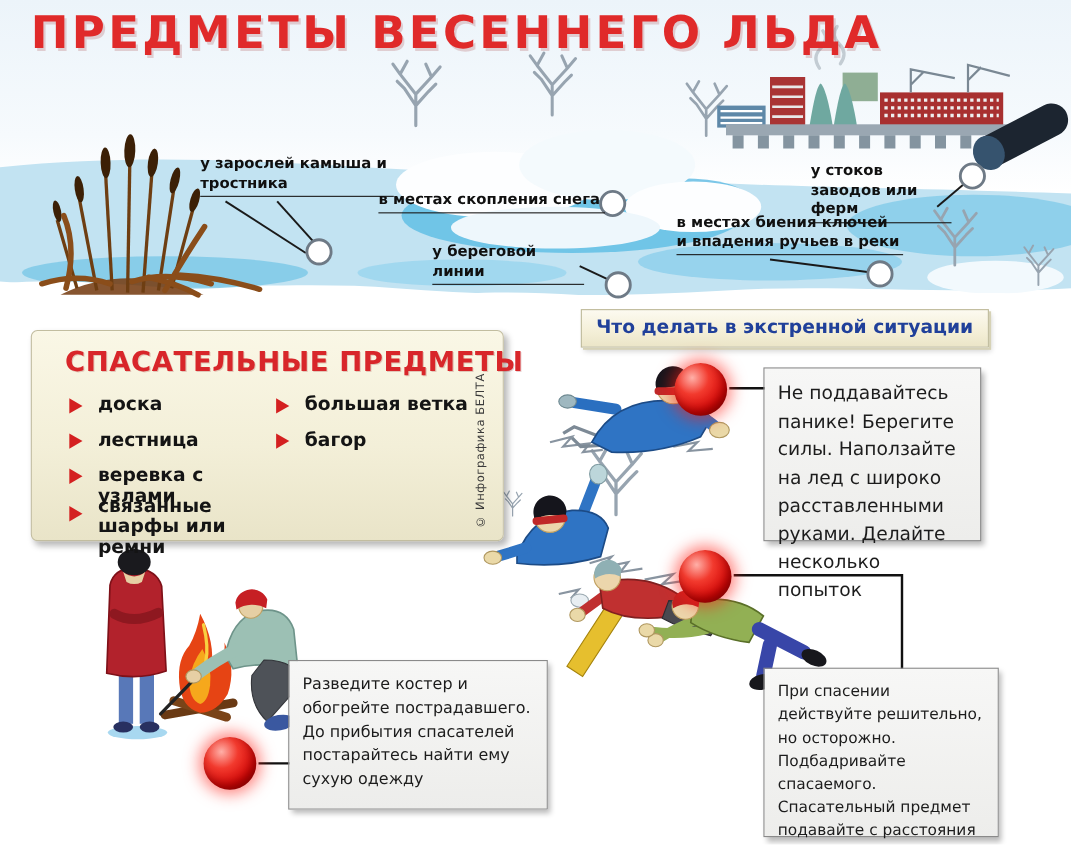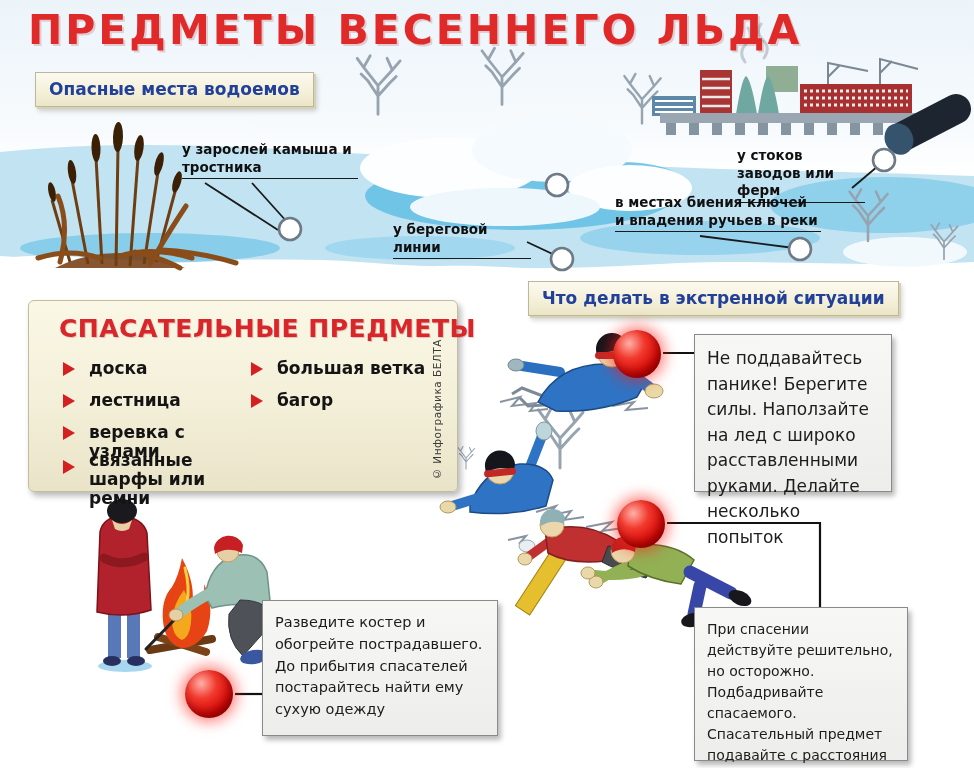--- a/index.html
+++ b/index.html
@@ -263,24 +263,24 @@
       <circle cx="290" cy="229" r="11"></circle>
       <circle cx="557" cy="185" r="11"></circle>
       <circle cx="562" cy="259" r="11"></circle>
       <circle cx="884" cy="160" r="11"></circle>
       <circle cx="800" cy="249" r="11"></circle>
     </g>
   </svg>
 
   <div class="abs main-title">ПРЕДМЕТЫ ВЕСЕННЕГО ЛЬДА</div>
 
-  <div class="abs plate" style="left:35px;top:72px;">Опасные места водоемов</div>
   <div class="abs plate" style="left:528px;top:281px;">Что делать в экстренной ситуации</div>
 
   <div class="abs wlabel" style="left:182px;top:141px;width:176px;">у зарослей камыша и тростника</div>
+  <div class="abs wlabel" style="left:344px;top:173px;width:206px;">в местах скопления снега</div>
   <div class="abs wlabel" style="left:393px;top:221px;width:138px;">у береговой линии</div>
   <div class="abs wlabel" style="left:737px;top:147px;width:128px;">у стоков заводов или ферм</div>
   <div class="abs wlabel" style="left:615px;top:194px;width:206px;">в местах биения ключей и впадения ручьев в реки</div>
 
   <div class="abs panel">
     <div class="abs panel-title">СПАСАТЕЛЬНЫЕ ПРЕДМЕТЫ</div>
     <div class="abs item" style="left:34px;top:58px;width:170px;">
       <span class="tri"></span>
       <span>доска</span>
       </div>

